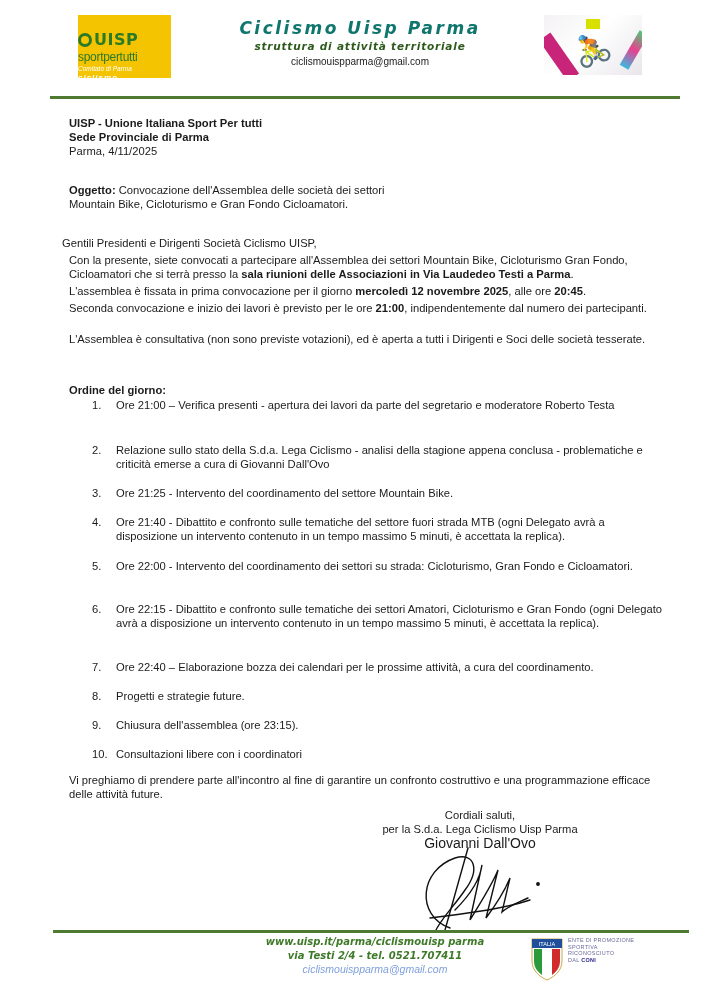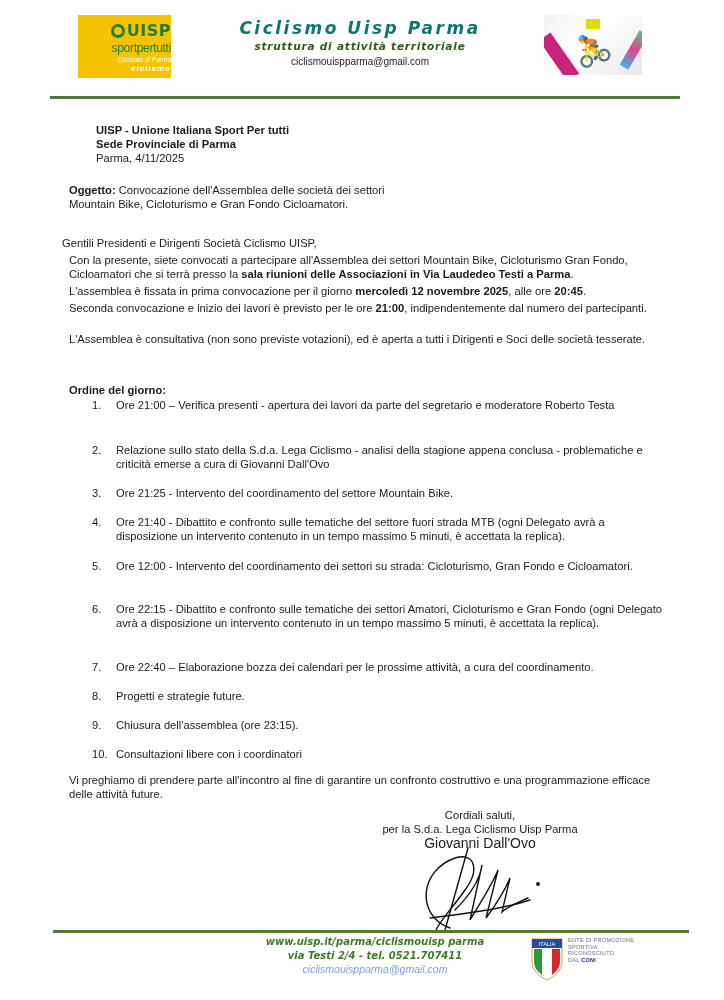--- a/index.html
+++ b/index.html
@@ -1,21 +1,21 @@
 <!DOCTYPE html>
 <html><head>
 <meta charset="utf-8">
 <style>
   html, body { margin:0; padding:0; background:#ffffff; }
   body { width:724px; height:1000px; position:relative; overflow:hidden;
          font-family:"Liberation Sans", sans-serif; color:#1a1a1a; }
   .abs { position:absolute; }
 
   
-  #logo { left:78px; top:15px; width:93px; height:63px; background:#f5c400; box-sizing:border-box; padding-top:7px; text-align:right; }
+  #logo { left:78px; top:15px; width:93px; height:63px; background:#f5c400; box-sizing:border-box; padding-top:16px; text-align:left; }
   #logo .uisp { font-family:"DejaVu Sans", sans-serif; font-weight:bold; font-size:16px; color:#2a7a2a; letter-spacing:0.5px; line-height:18px; }
   #logo .uisp .wheel { display:inline-block; width:14px; height:14px; border-radius:50%; border:3px solid #2a7a2a; box-sizing:border-box; vertical-align:-2px; margin-right:2px; }
   #logo .spt { font-family:"Liberation Sans Narrow","Liberation Sans", sans-serif; font-size:12px; color:#2a7a2a; line-height:16px; letter-spacing:-0.3px; }
   #logo .sub1 { font-size:6.5px; color:#ffffff; font-style:italic; line-height:8px; }
   #logo .sub2 { font-size:8px; color:#ffffff; font-style:italic; font-weight:bold; line-height:10px; letter-spacing:1px; }
 
   #head-title { left:200px; top:18px; width:320px; text-align:center; font-family:"DejaVu Sans", sans-serif; font-style:italic; font-weight:bold; font-size:17px; letter-spacing:2.5px; color:#0f766e; line-height:20px; }
   #head-sub { left:200px; top:40px; width:320px; text-align:center; font-family:"DejaVu Sans", sans-serif; font-style:italic; font-weight:bold; font-size:10.5px; letter-spacing:0.8px; color:#2d5a1b; line-height:13px; }
   #head-email { left:200px; top:55px; width:320px; text-align:center; font-size:10px; color:#222; line-height:13px; }
 
@@ -26,21 +26,21 @@
   #photo .badge { position:absolute; left:42px; top:4px; width:14px; height:10px; background:#d8e000; }
   #photo .fig { position:absolute; left:30px; top:20px; font-size:30px; color:#111; line-height:30px; transform:rotate(-20deg); }
 
   .rule { background:#4f7a31; height:3px; }
   #rule-top { left:50px; top:96px; width:630px; }
   #rule-bottom { left:53px; top:930px; width:636px; }
 
   
   .txt { font-family:"Liberation Sans Narrow","Liberation Sans", sans-serif; font-size:11.2px; line-height:14px; color:#1b1b1b; }
   .b { font-weight:bold; }
-  #sender { left:69px; top:123px; width:600px;margin-left:27px; }
+  #sender { left:69px; top:116px; width:600px; }
   #subject { left:69px; top:183px; width:600px; }
   #salute { left:62px; top:236px; width:600px; }
   #p1 { left:69px; top:253px; width:600px; }
   #p2 { left:69px; top:284px; width:600px; }
   #p3 { left:69px; top:301px; width:600px; }
   #p4 { left:69px; top:332px; width:600px; }
   #agenda-h { left:69px; top:383px; width:600px; }
 
   .item { left:92px; width:570px; }
   .item .num { position:absolute; left:0; top:0; width:20px; }
@@ -119,21 +119,21 @@
 <div class="abs txt item" style="top:486px">
     <span class="num">3.</span>
     <div class="t">Ore 21:25 - Intervento del coordinamento del settore Mountain Bike.</div>
   </div>
 <div class="abs txt item" style="top:515px">
     <span class="num">4.</span>
     <div class="t">Ore 21:40 - Dibattito e confronto sulle tematiche del settore fuori strada MTB (ogni Delegato avrà a disposizione un intervento contenuto in un tempo massimo 5 minuti, è accettata la replica).</div>
   </div>
 <div class="abs txt item" style="top:559px">
     <span class="num">5.</span>
-    <div class="t">Ore 12:00 - Intervento del coordinamento dei settori su strada: Cicloturismo, Gran Fondo e Cicloamatori.</div>
+    <div class="t">Ore 22:00 - Intervento del coordinamento dei settori su strada: Cicloturismo, Gran Fondo e Cicloamatori.</div>
   </div>
 <div class="abs txt item" style="top:602px">
     <span class="num">6.</span>
     <div class="t">Ore 22:15 - Dibattito e confronto sulle tematiche dei settori Amatori, Cicloturismo e Gran Fondo (ogni Delegato avrà a disposizione un intervento contenuto in un tempo massimo 5 minuti, è accettata la replica).</div>
   </div>
 <div class="abs txt item" style="top:660px">
     <span class="num">7.</span>
     <div class="t">Ore 22:40 – Elaborazione bozza dei calendari per le prossime attività, a cura del coordinamento.</div>
   </div>
 <div class="abs txt item" style="top:689px">

